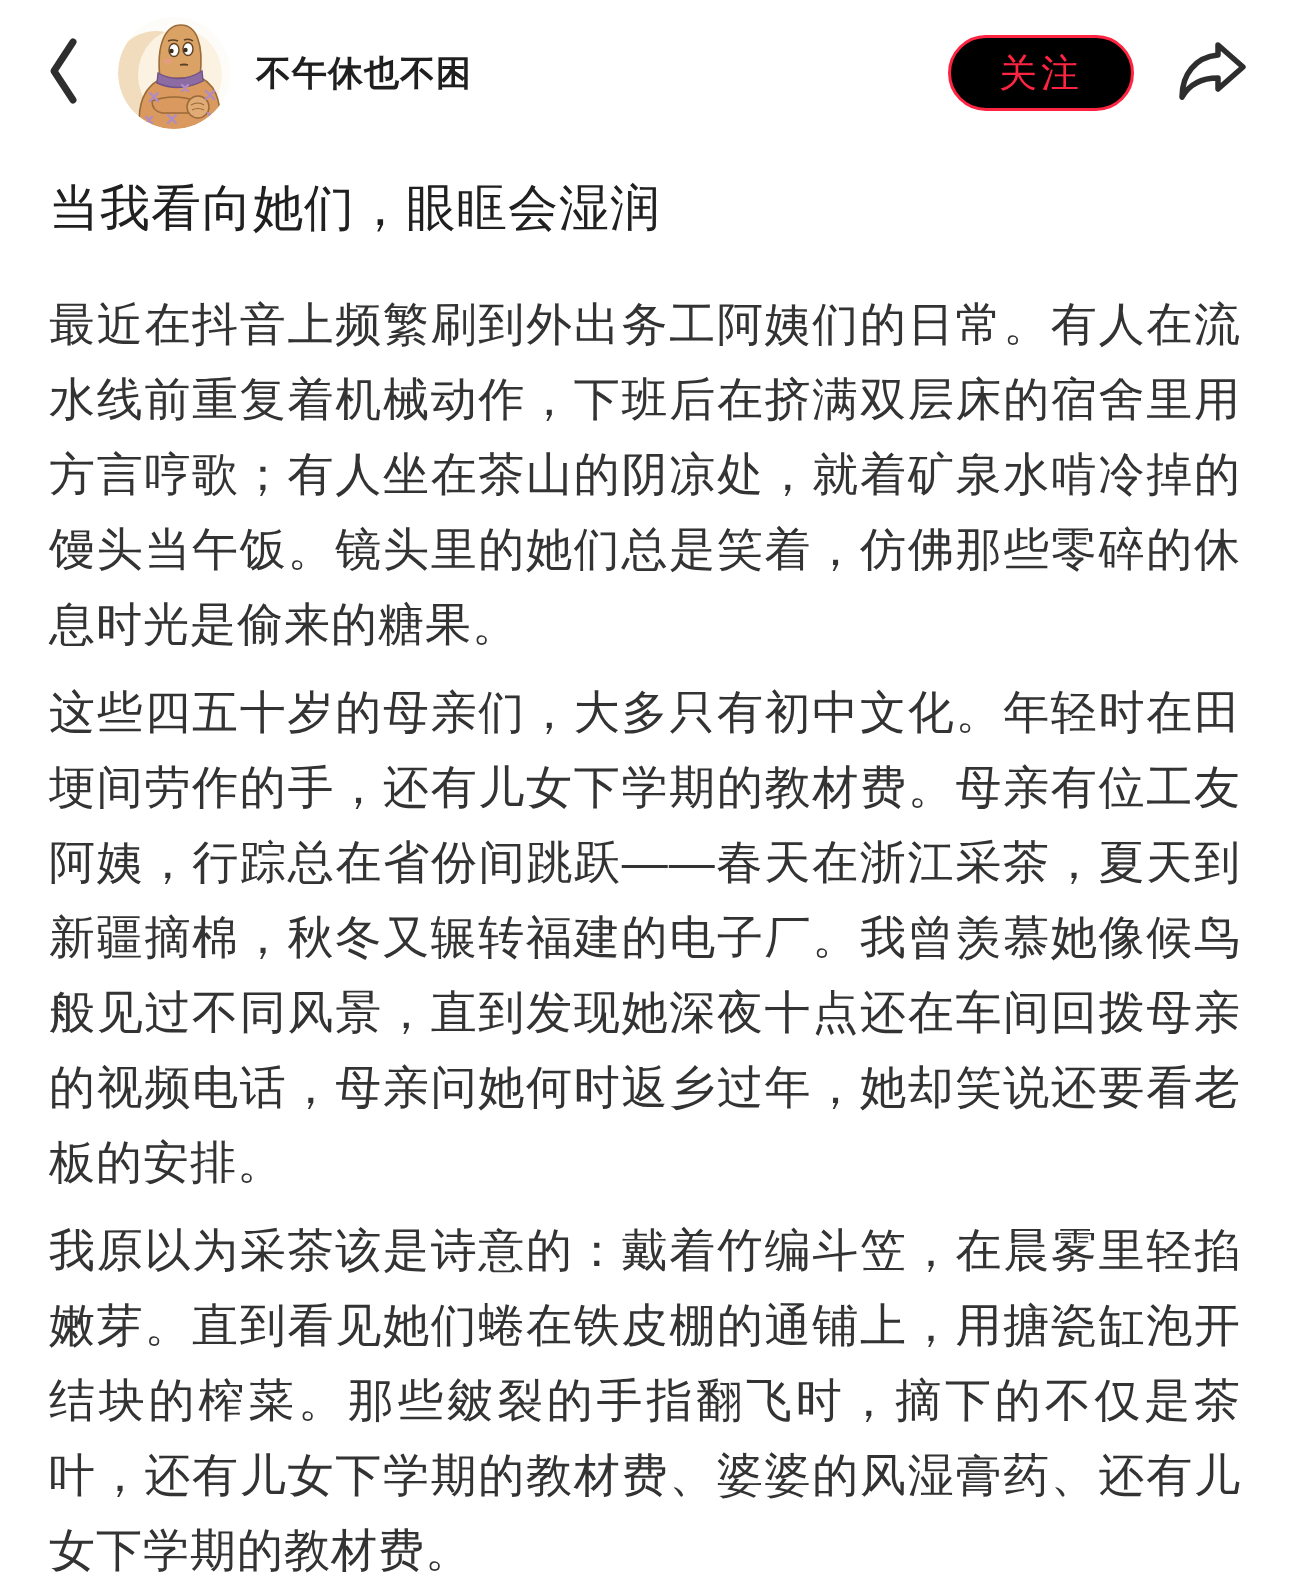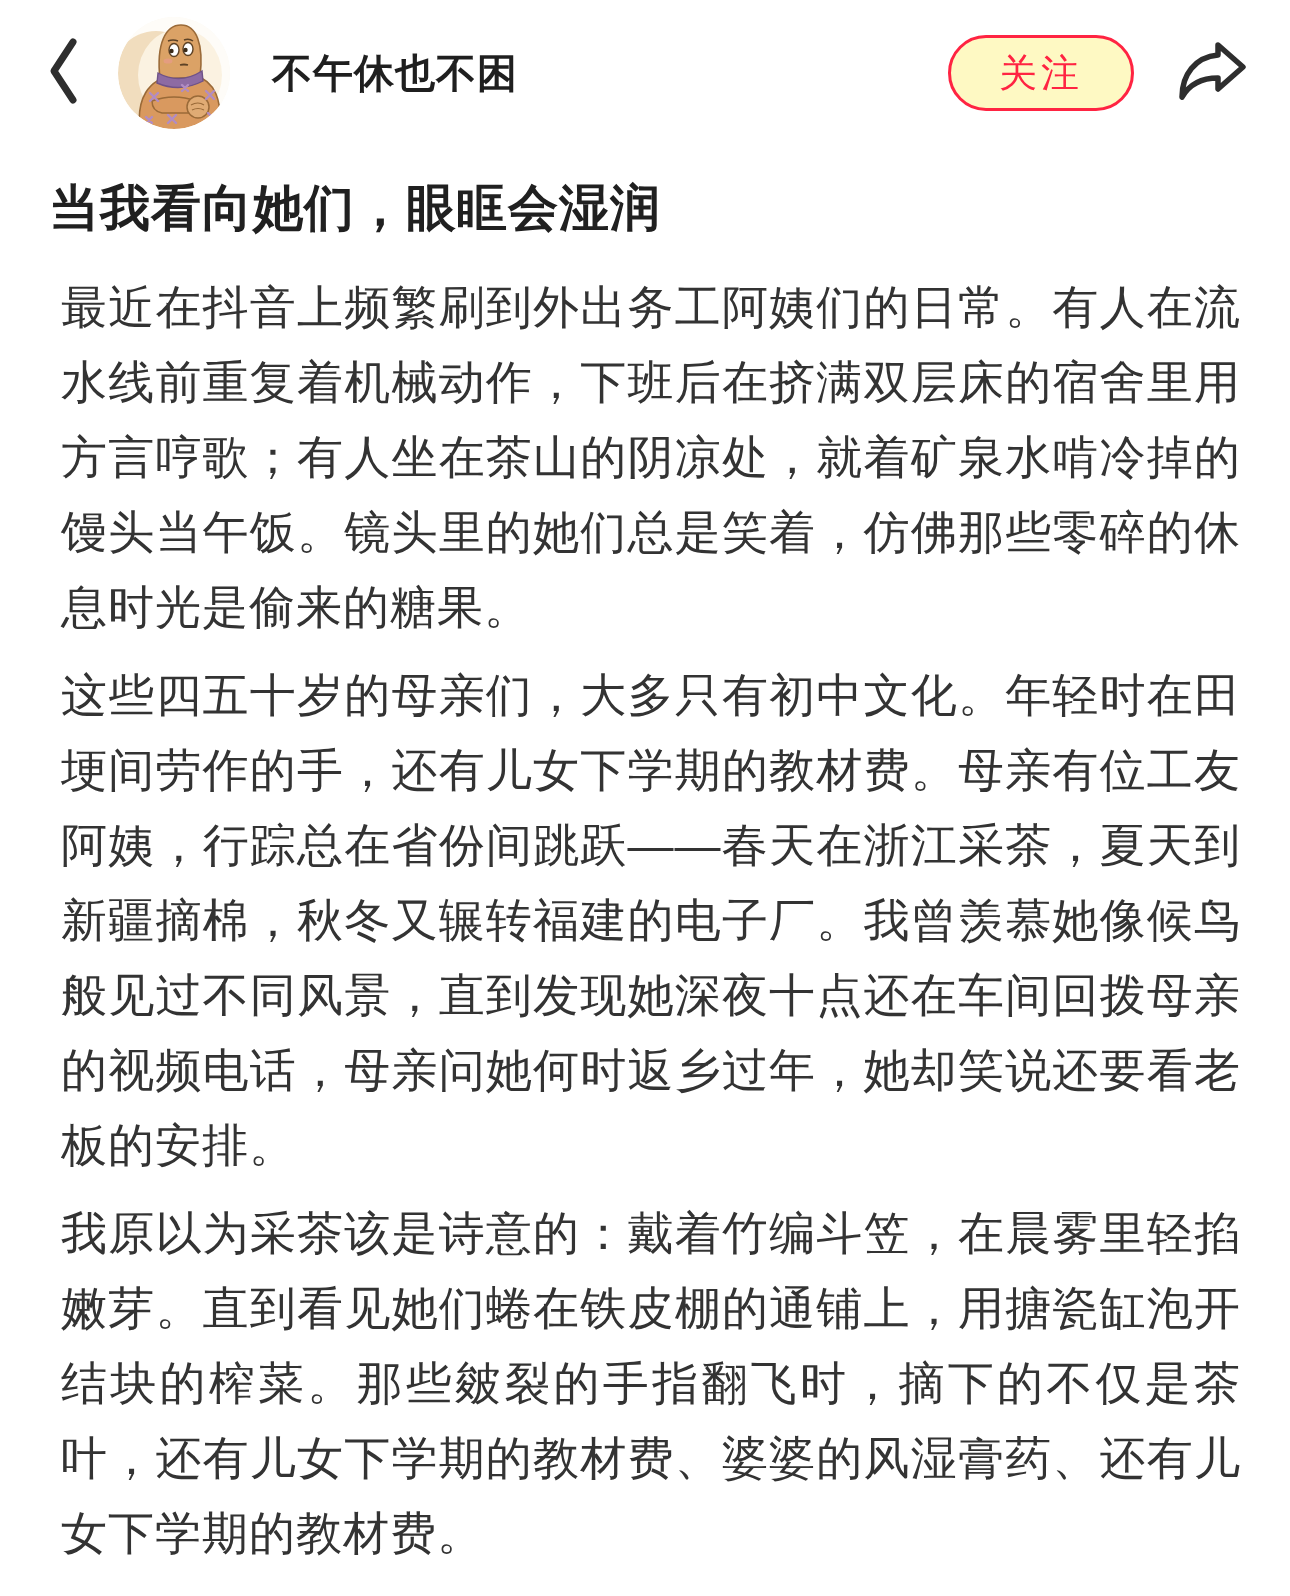--- a/index.html
+++ b/index.html
@@ -42,34 +42,34 @@
   }
   .avatar {
     width: 112px;
     height: 112px;
     border-radius: 50%;
     overflow: hidden;
     flex: 0 0 auto;
     background: #fdfaf4;
   }
   .username {
-    margin-left: 42px;
-    font-size: 40px;
+    margin-left: 26px;
+    font-size: 35px;
     font-weight: 600;
     color: #1f1f1f;
     letter-spacing: 1px;
     white-space: nowrap;
   }
   .header-spacer { flex: 1 1 auto; }
   .follow-btn {
     width: 186px;
     height: 76px;
     border: 3px solid var(--accent, #ff2442);
     border-radius: 40px;
-    background: #fef9c3;
+    background: #000000;
     color: var(--accent, #ff2442);
     font-size: 38px;
     font-family: Liberation Sans, sans-serif;
     letter-spacing: 4px;
     display: flex;
     align-items: center;
     justify-content: center;
     box-sizing: border-box;
     cursor: pointer;
     flex: 0 0 auto;
@@ -82,29 +82,29 @@
     align-items: center;
     justify-content: center;
     cursor: pointer;
     flex: 0 0 auto;
   }
   
   .content {
     padding: 27px 49px 40px 49px;
   }
   .post-title {
-    margin: 0 0 27px 0;
+    margin: 0 0 44px 0;
     font-size: 50px;
     line-height: 70px;
-    font-weight: 700;
+    font-weight: 400;
     color: #202020;
     letter-spacing: 1px;
   }
   .post-paragraph {
-    margin: 0 0 13px 12px;
+    margin: 0 0 13px 0;
     font-size: 46px;
     line-height: 75px;
     color: #333333;
     text-align: justify;
     letter-spacing: 1px;
     overflow-wrap: break-word;
   }
   .post-paragraph:last-child { margin-bottom: 0; }
 </style>
 </head>

